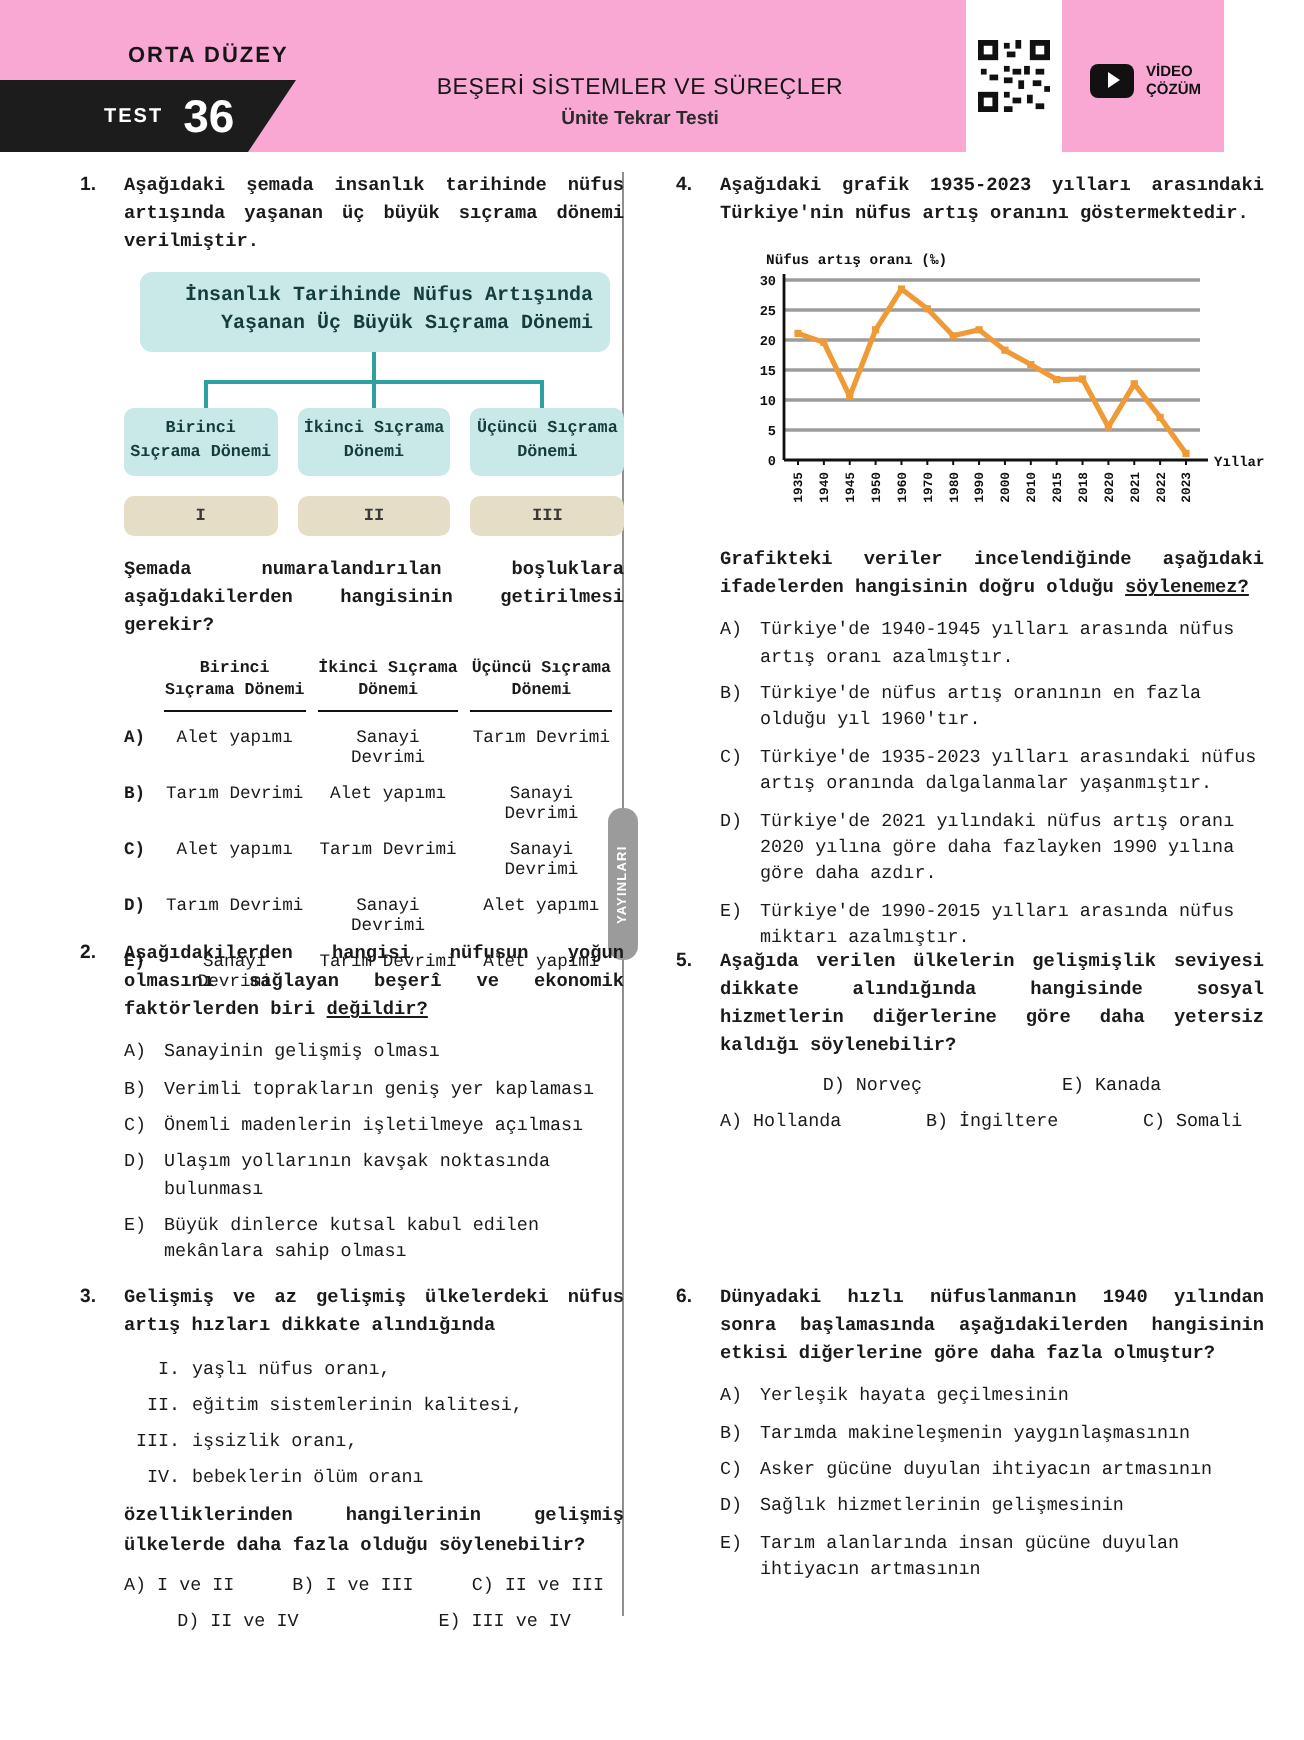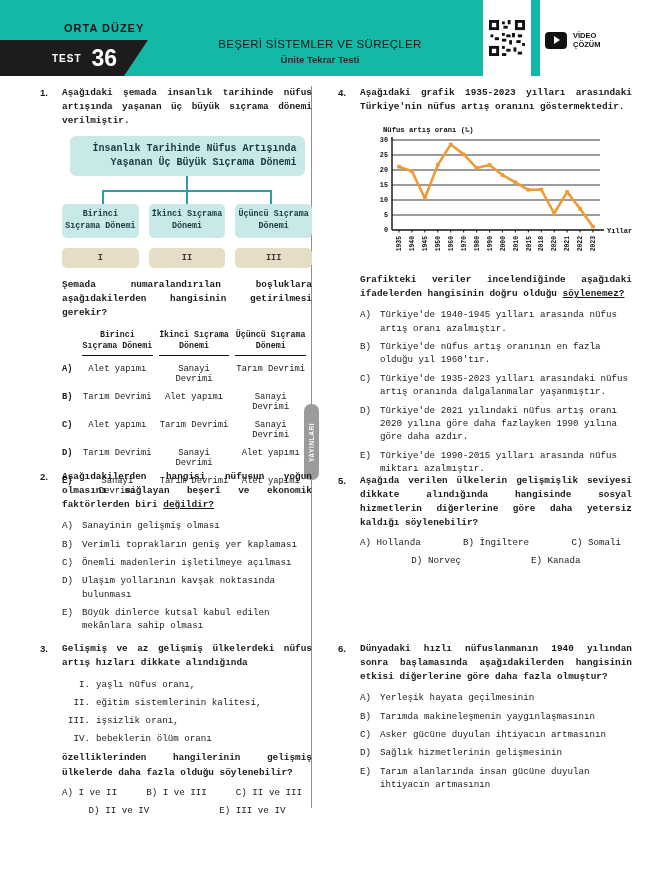--- a/index.html
+++ b/index.html
@@ -2,21 +2,21 @@
 <html lang="tr"><head>
 <meta charset="utf-8">
 <style>
   html,body{margin:0;padding:0;}
   body{
     width:652px;height:870px;position:relative;background:#ffffff;
     font-family:"Liberation Sans","DejaVu Sans",sans-serif;color:#1a1a1a;
     overflow:hidden;
   }
   
-  .header{position:absolute;left:0;top:0;width:540px;height:76px;background:#14b8a6;}
+  .header{position:absolute;left:0;top:0;width:612px;height:76px;background:#f9a8d4;}
   .level-label{position:absolute;left:64px;top:22px;font-size:11px;font-weight:bold;letter-spacing:1px;color:#161616;}
   .test-banner{
     position:absolute;left:0;top:40px;width:158px;height:36px;background:#1c1c1c;
     clip-path:polygon(0 0,148px 0,124px 36px,0 36px);
     display:flex;align-items:center;
   }
   .test-banner .t-label{font-size:10px;font-weight:bold;color:#ffffff;margin-left:52px;letter-spacing:1px;}
   .test-banner .t-num{font-size:23px;font-weight:bold;color:#ffffff;margin-left:10px;}
   .header-title{position:absolute;left:160px;top:38px;width:320px;text-align:center;}
   .header-title .h1{font-size:11.5px;font-weight:normal;color:#161616;letter-spacing:.3px;}
@@ -392,29 +392,29 @@
       </div>
     </div>
   </div>
 </div>
 
 <div class="qblock" id="q5">
   <div class="qrow">
     <div class="qnum">5.</div>
     <div class="qbody">
       <p class="stem">Aşağıda verilen ülkelerin gelişmişlik seviyesi dikkate alındığında hangisinde sosyal hizmetlerin diğerlerine göre daha yetersiz kaldığı söylenebilir?</p>
+      <div class="optrow ctr">
+        <span><span>D)</span> <span>Norveç</span></span>
+        <span><span>E)</span> <span>Kanada</span></span>
+      </div>
       <div class="optrow sb">
         <span><span>A)</span> <span>Hollanda</span></span>
         <span><span>B)</span> <span>İngiltere</span></span>
         <span><span>C)</span> <span>Somali</span></span>
       </div>
-      <div class="optrow ctr">
-        <span><span>D)</span> <span>Norveç</span></span>
-        <span><span>E)</span> <span>Kanada</span></span>
-      </div>
     </div>
   </div>
 </div>
 
 <div class="qblock" id="q6">
   <div class="qrow">
     <div class="qnum">6.</div>
     <div class="qbody">
       <p class="stem">Dünyadaki hızlı nüfuslanmanın 1940 yılından sonra başlamasında aşağıdakilerden hangisinin etkisi diğerlerine göre daha fazla olmuştur?</p>
       <div class="opts">

